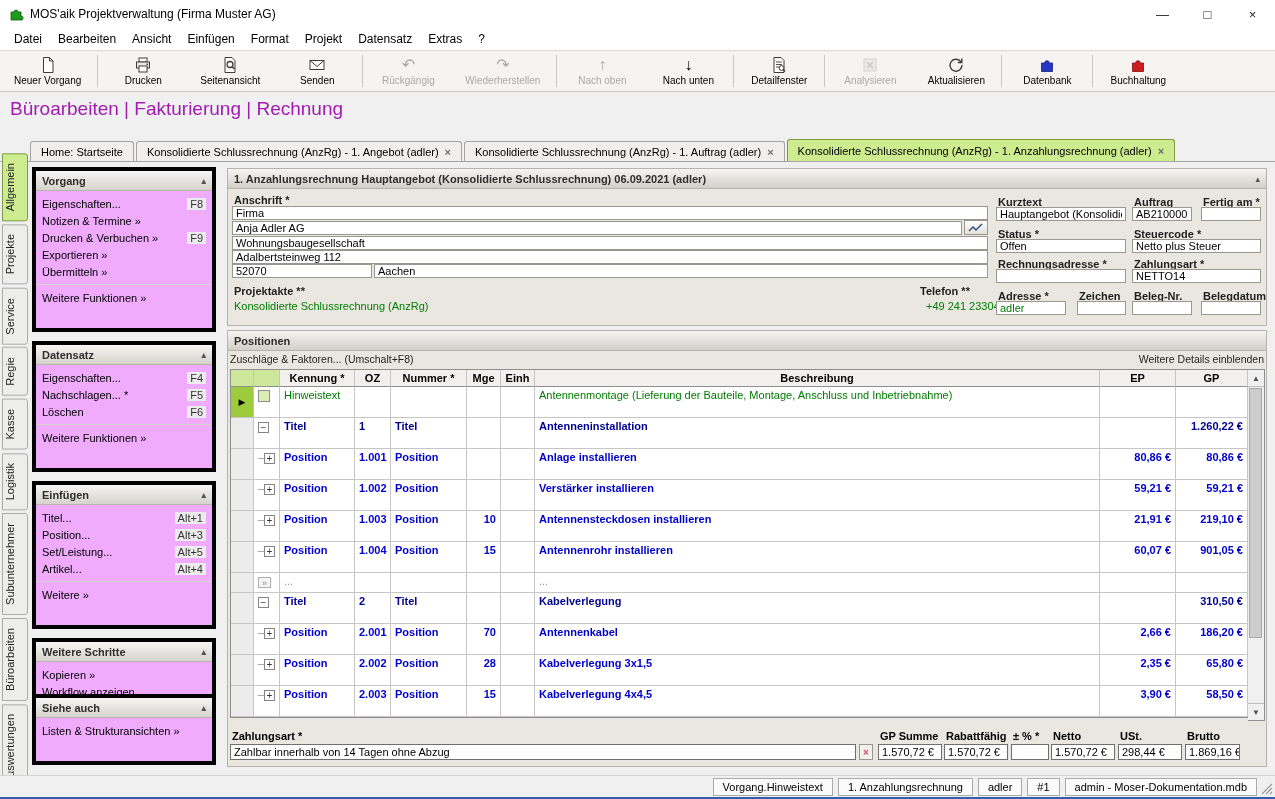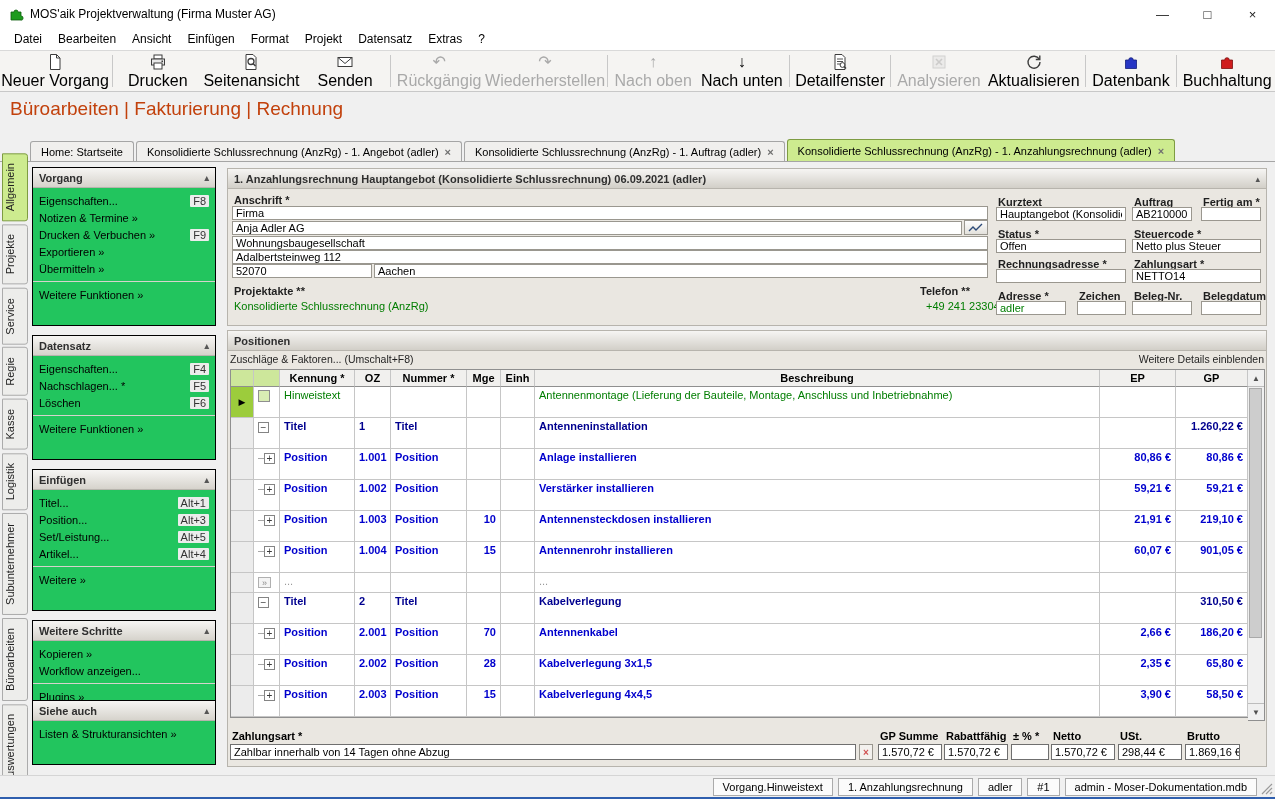--- a/index.html
+++ b/index.html
@@ -14,43 +14,43 @@
   .puzzle { display:inline-block; }
 
   
   .menubar { position:absolute; left:0; top:28px; width:1275px; height:22px; background:#ffffff; display:flex; align-items:center; padding-left:6px; }
   .menu-item { padding:3px 8px; font-size:12px; }
 
   
   .toolbar { position:absolute; left:0; top:50px; width:1275px; height:42px; background:#f5f4f2; border-top:1px solid #d9d9d9; border-bottom:1px solid #c8c8c8; display:flex; align-items:stretch; }
   .tbtn { display:flex; flex-direction:column; align-items:center; justify-content:center; padding:2px 14px; min-width:86px; gap:1px; }
   .tbtn .ticon { height:18px; display:flex; align-items:center; justify-content:center; font-size:16px; line-height:18px; }
-  .tbtn .tlabel { font-size:16px; white-space:nowrap;text-align:right; }
+  .tbtn .tlabel { font-size:10px; white-space:nowrap;text-align:right; }
   .tbtn.disabled { color:#a9a9a9; }
   .tbtn.disabled svg { opacity:.38; }
   .tsep { width:1px; background:#c8c8c8; margin:4px 2px; }
 
   
-  .pagetitle { position:absolute; left:10px; top:98px; font-size:19px; color:#c2410c; }
+  .pagetitle { position:absolute; left:10px; top:98px; font-size:19px; color:#a21caf; }
 
   
   .tabstrip { position:absolute; left:30px; top:139px; width:1245px; height:23px; display:flex; align-items:flex-end; gap:2px; }
   .dtab { height:21px; display:flex; align-items:center; gap:6px; padding:0 10px; background:#f0efed; border:1px solid #a5a5a5; border-bottom:none; border-radius:3px 3px 0 0; font-size:11px; white-space:nowrap; }
   .dtab.active { background:#cdeb8f; border-color:#7e9c42; height:23px; }
   .tab-close { color:#6f6f6f; font-size:11px; font-weight:bold; }
   .tabline { position:absolute; left:0; top:161px; width:1275px; height:1px; background:#a5a5a5; }
 
   
   .vtabs { position:absolute; left:2px; top:153px; width:26px; display:flex; flex-direction:column; gap:3px; }
   .vtab { writing-mode:vertical-rl; transform:rotate(180deg); background:#ededeb; border:1px solid #ababab; border-radius:3px 0 0 3px; padding:9px 1px; font-size:11px; text-align:center; color:#222; }
   .vtab.active { background:#cdeb8f; border-color:#7e9c42; }
 
   
   .sidebar { position:absolute; left:32px; top:167px; width:184px; height:600px; }
-  .spanel { background:#22c55e; border:1px solid #000000; margin-bottom:9px; }
+  .spanel { background:#f0abfc; border:4px solid #000000; margin-bottom:9px; }
   .spanel-h { height:20px; background:linear-gradient(#f6f5f3,#d6d3cc); border-bottom:1px solid #b7b4ad; display:flex; align-items:center; justify-content:space-between; padding:0 6px; font-weight:bold; color:#2f2f2f; }
   .spanel-h .collapse { color:#555; font-size:9px; }
   .sitem { display:flex; justify-content:space-between; align-items:center; padding:1px 6px; height:17px; }
   .sitem .key { background:#ececec; padding:0 3px; color:#333; border-radius:1px; }
   .ssep { border-top:1px solid #d6d3cc; margin:4px 0; }
   .spanel .pad { padding:4px 0 22px 0; }
   .spanel.seealso { position:absolute; bottom:2px; left:0; width:184px; margin:0; }
 
   
   .panel { position:absolute; background:#eae7e1; border:1px solid #b7b4ad; }

